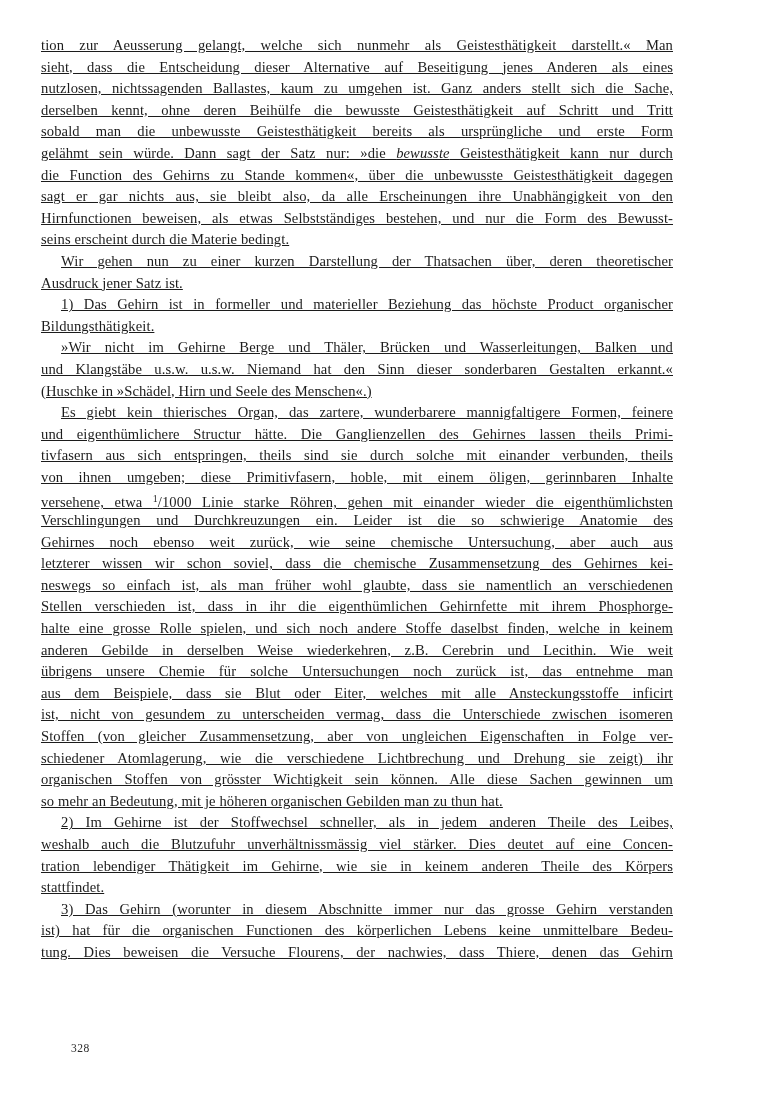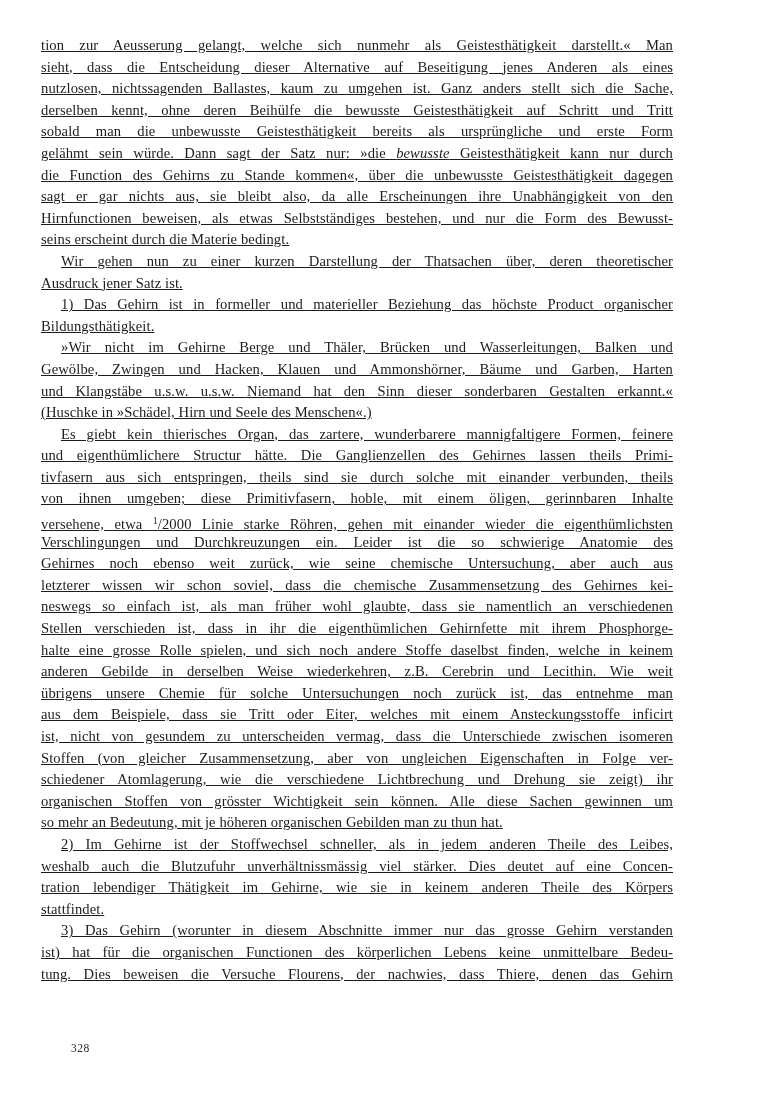--- a/index.html
+++ b/index.html
@@ -72,37 +72,36 @@
       <div class="line"><span>gelähmt sein würde. Dann sagt der Satz nur: »die </span><span class="italic">bewusste</span><span> Geistesthätigkeit kann nur durch</span></div>
       <div class="line"><span>die Function des Gehirns zu Stande kommen«, über die unbewusste Geistesthätigkeit dagegen</span></div>
       <div class="line"><span>sagt er gar nichts aus, sie bleibt also, da alle Erscheinungen ihre Unabhängigkeit von den</span></div>
       <div class="line"><span>Hirnfunctionen beweisen, als etwas Selbstständiges bestehen, und nur die Form des Bewusst-</span></div>
       <div class="line para-end"><span>seins erscheint durch die Materie bedingt.</span></div>
       <div class="line indent"><span>Wir gehen nun zu einer kurzen Darstellung der Thatsachen über, deren theoretischer</span></div>
       <div class="line para-end"><span>Ausdruck jener Satz ist.</span></div>
       <div class="line indent"><span>1) Das Gehirn ist in formeller und materieller Beziehung das höchste Product organischer</span></div>
       <div class="line para-end"><span>Bildungsthätigkeit.</span></div>
       <div class="line indent"><span>»Wir nicht im Gehirne Berge und Thäler, Brücken und Wasserleitungen, Balken und</span></div>
-      <div class="line"><span>Gewölbe, Zwingen und Hacken, Klauen und Ammonshörner, Bäume und Garben, Harten</span></div>
       <div class="line"><span>und Klangstäbe u.s.w. u.s.w. Niemand hat den Sinn dieser sonderbaren Gestalten erkannt.«</span></div>
       <div class="line para-end"><span>(Huschke in »Schädel, Hirn und Seele des Menschen«.)</span></div>
       <div class="line indent"><span>Es giebt kein thierisches Organ, das zartere, wunderbarere mannigfaltigere Formen, feinere</span></div>
       <div class="line"><span>und eigenthümlichere Structur hätte. Die Ganglienzellen des Gehirnes lassen theils Primi-</span></div>
       <div class="line"><span>tivfasern aus sich entspringen, theils sind sie durch solche mit einander verbunden, theils</span></div>
       <div class="line"><span>von ihnen umgeben; diese Primitivfasern, hoble, mit einem öligen, gerinnbaren Inhalte</span></div>
-      <div class="line"><span>versehene, etwa </span><span class="sup">1</span><span>/2000 Linie starke Röhren, gehen mit einander wieder die eigenthümlichsten</span></div>
+      <div class="line"><span>versehene, etwa </span><span class="sup">1</span><span>/1000 Linie starke Röhren, gehen mit einander wieder die eigenthümlichsten</span></div>
       <div class="line"><span>Verschlingungen und Durchkreuzungen ein. Leider ist die so schwierige Anatomie des</span></div>
       <div class="line"><span>Gehirnes noch ebenso weit zurück, wie seine chemische Untersuchung, aber auch aus</span></div>
       <div class="line"><span>letzterer wissen wir schon soviel, dass die chemische Zusammensetzung des Gehirnes kei-</span></div>
       <div class="line"><span>neswegs so einfach ist, als man früher wohl glaubte, dass sie namentlich an verschiedenen</span></div>
       <div class="line"><span>Stellen verschieden ist, dass in ihr die eigenthümlichen Gehirnfette mit ihrem Phosphorge-</span></div>
       <div class="line"><span>halte eine grosse Rolle spielen, und sich noch andere Stoffe daselbst finden, welche in keinem</span></div>
       <div class="line"><span>anderen Gebilde in derselben Weise wiederkehren, z.B. Cerebrin und Lecithin. Wie weit</span></div>
       <div class="line"><span>übrigens unsere Chemie für solche Untersuchungen noch zurück ist, das entnehme man</span></div>
-      <div class="line"><span>aus dem Beispiele, dass sie Tritt oder Eiter, welches mit einem Ansteckungsstoffe inficirt</span></div>
+      <div class="line"><span>aus dem Beispiele, dass sie Blut oder Eiter, welches mit alle Ansteckungsstoffe inficirt</span></div>
       <div class="line"><span>ist, nicht von gesundem zu unterscheiden vermag, dass die Unterschiede zwischen isomeren</span></div>
       <div class="line"><span>Stoffen (von gleicher Zusammensetzung, aber von ungleichen Eigenschaften in Folge ver-</span></div>
       <div class="line"><span>schiedener Atomlagerung, wie die verschiedene Lichtbrechung und Drehung sie zeigt) ihr</span></div>
       <div class="line"><span>organischen Stoffen von grösster Wichtigkeit sein können. Alle diese Sachen gewinnen um</span></div>
       <div class="line para-end"><span>so mehr an Bedeutung, mit je höheren organischen Gebilden man zu thun hat.</span></div>
       <div class="line indent"><span>2) Im Gehirne ist der Stoffwechsel schneller, als in jedem anderen Theile des Leibes,</span></div>
       <div class="line"><span>weshalb auch die Blutzufuhr unverhältnissmässig viel stärker. Dies deutet auf eine Concen-</span></div>
       <div class="line"><span>tration lebendiger Thätigkeit im Gehirne, wie sie in keinem anderen Theile des Körpers</span></div>
       <div class="line para-end"><span>stattfindet.</span></div>
       <div class="line indent"><span>3) Das Gehirn (worunter in diesem Abschnitte immer nur das grosse Gehirn verstanden</span></div>

